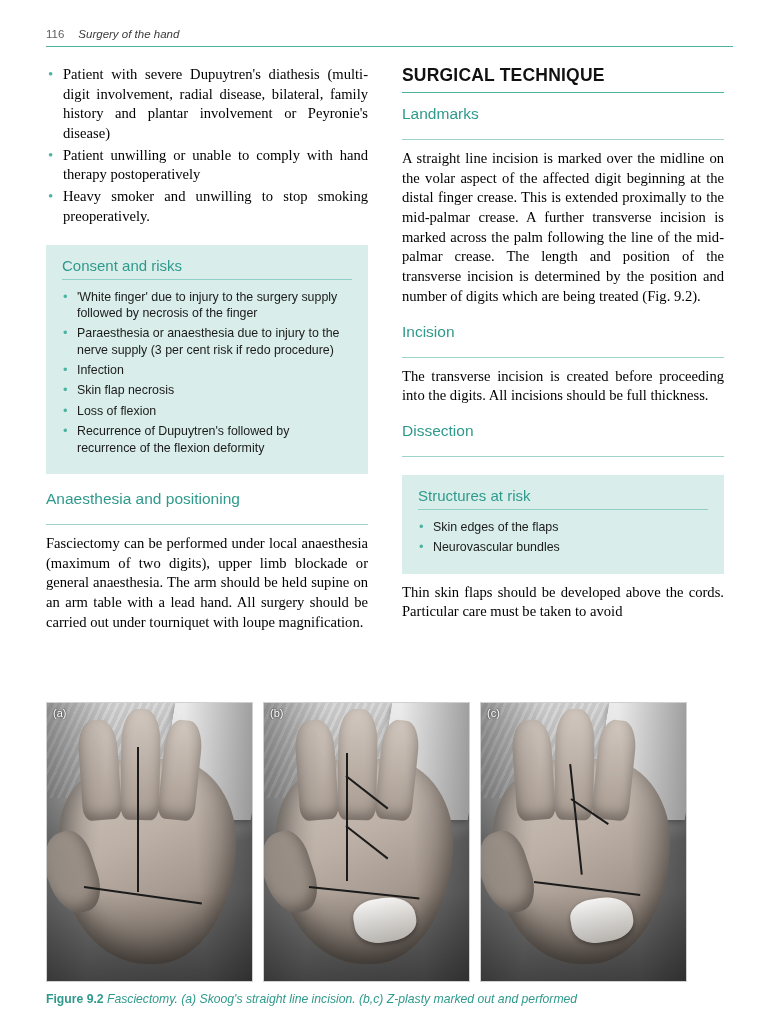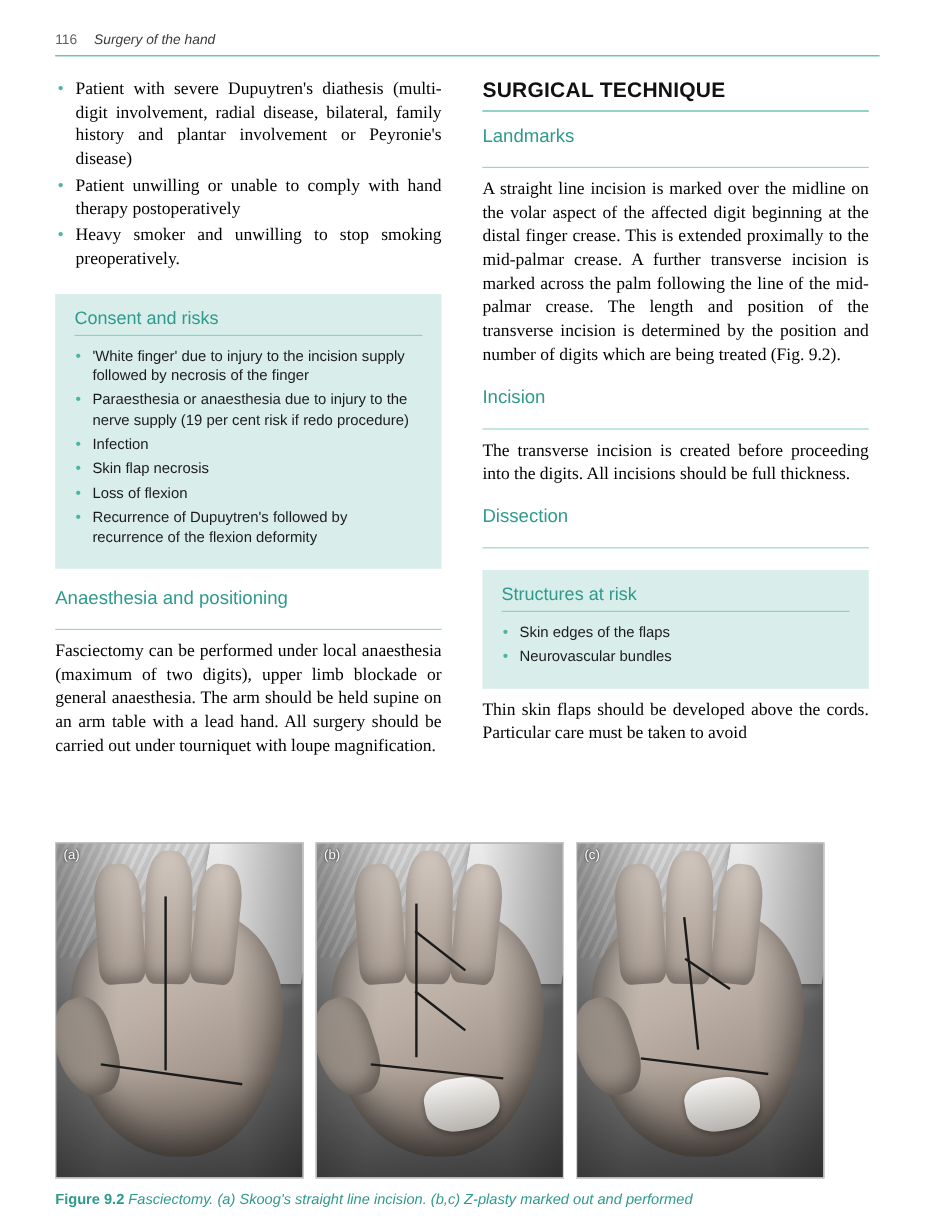--- a/index.html
+++ b/index.html
@@ -286,22 +286,22 @@
 
       <ul class="maint">
         <li>Patient with severe Dupuytren's diathesis (multi-digit involvement, radial disease, bilateral, family history and plantar involvement or Peyronie's disease)</li>
         <li>Patient unwilling or unable to comply with hand therapy postoperatively</li>
         <li>Heavy smoker and unwilling to stop smoking preoperatively.</li>
       </ul>
 
       <div class="tintbox">
         <h2 class="boxtitle">Consent and risks</h2>
         <ul>
-          <li>'White finger' due to injury to the incision supply followed by necrosis of the finger</li>
-          <li>Paraesthesia or anaesthesia due to injury to the nerve supply (19 per cent risk if redo procedure)</li>
+          <li>'White finger' due to injury to the surgery supply followed by necrosis of the finger</li>
+          <li>Paraesthesia or anaesthesia due to injury to the nerve supply (3 per cent risk if redo procedure)</li>
           <li>Infection</li>
           <li>Skin flap necrosis</li>
           <li>Loss of flexion</li>
           <li>Recurrence of Dupuytren's followed by recurrence of the flexion deformity</li>
         </ul>
       </div>
 
       <h2 class="subhead">Anaesthesia and positioning</h2>
       <p class="body">Fasciectomy can be performed under local anaesthesia (maximum of two digits), upper limb blockade or general anaesthesia. The arm should be held supine on an arm table with a lead hand. All surgery should be carried out under tourniquet with loupe magnification.</p>
 

